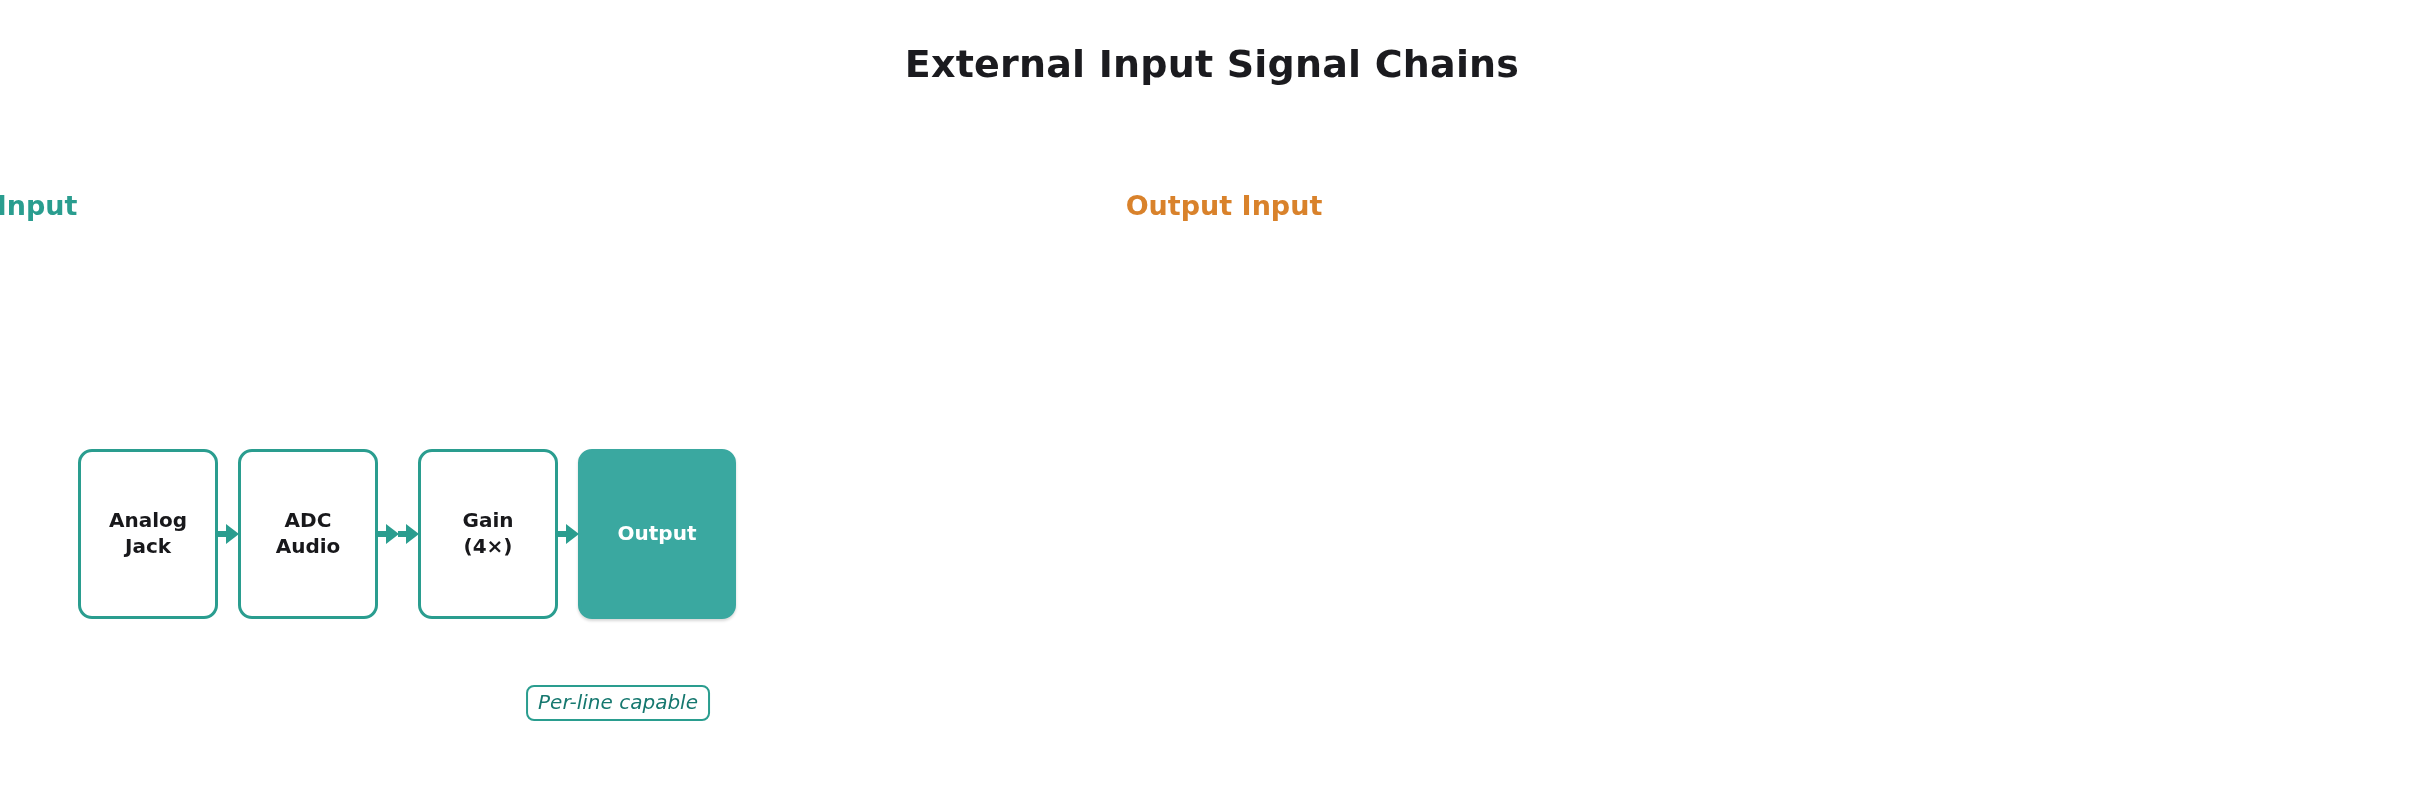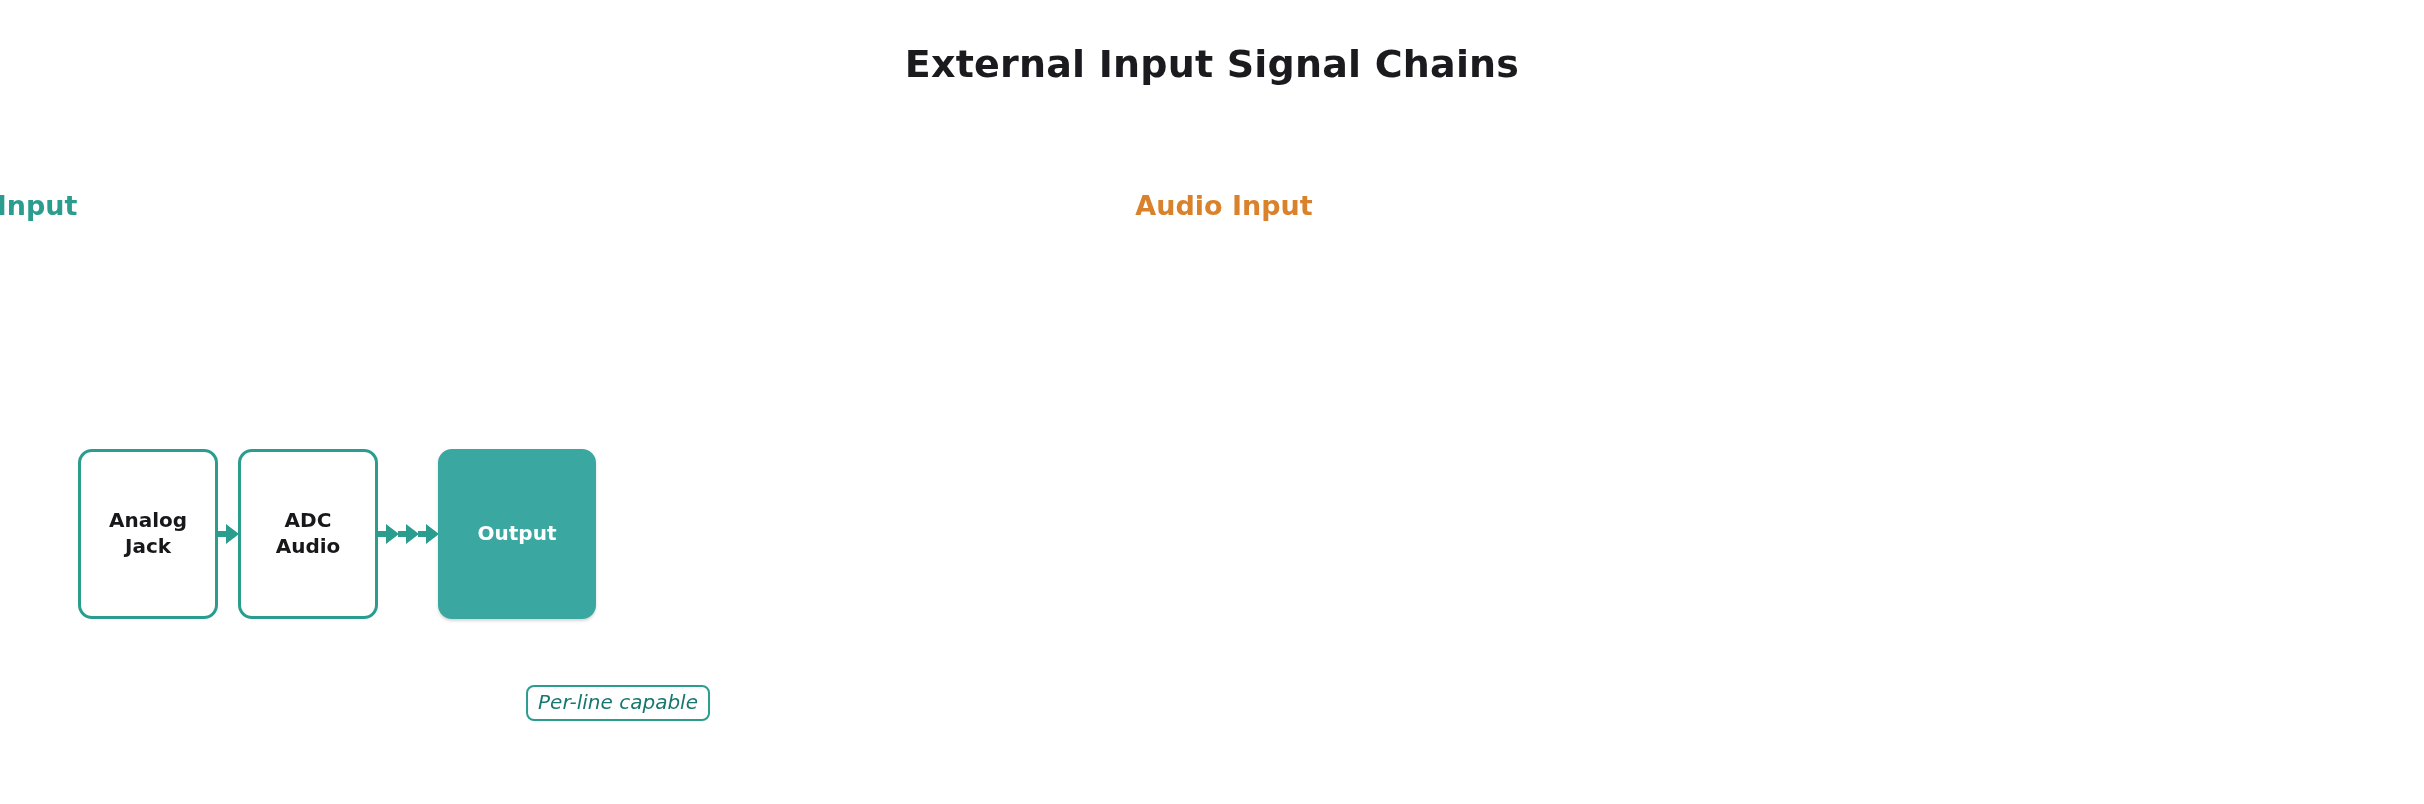--- a/index.html
+++ b/index.html
@@ -175,34 +175,38 @@
         <span class="shaft"></span>
         <span class="head"></span>
       </div>
 
 
       <div class="connector">
         <span class="shaft"></span>
         <span class="head"></span>
       </div>
 
+      <div class="node">
+        <span>Gain
+(4×)</span>
+      </div>
 
       <div class="connector">
         <span class="shaft"></span>
         <span class="head"></span>
       </div>
 
       <div class="node terminal">
         <span>Output</span>
       </div>
 
     </div>
 
     <div class="badge">Per-line capable</div>
   </div>
 
   <div class="panel panel-audio">
 
-    <div class="panel-title">Audio Input</div>
+    <div class="panel-title">Output Input</div>
 
   </div>
 
 </div>
 
 </body></html>

